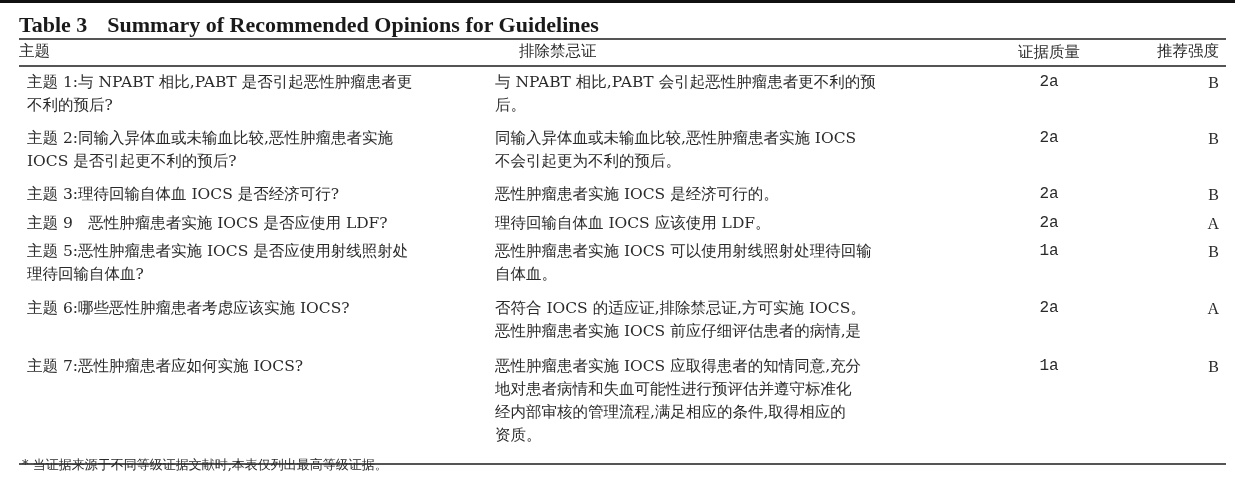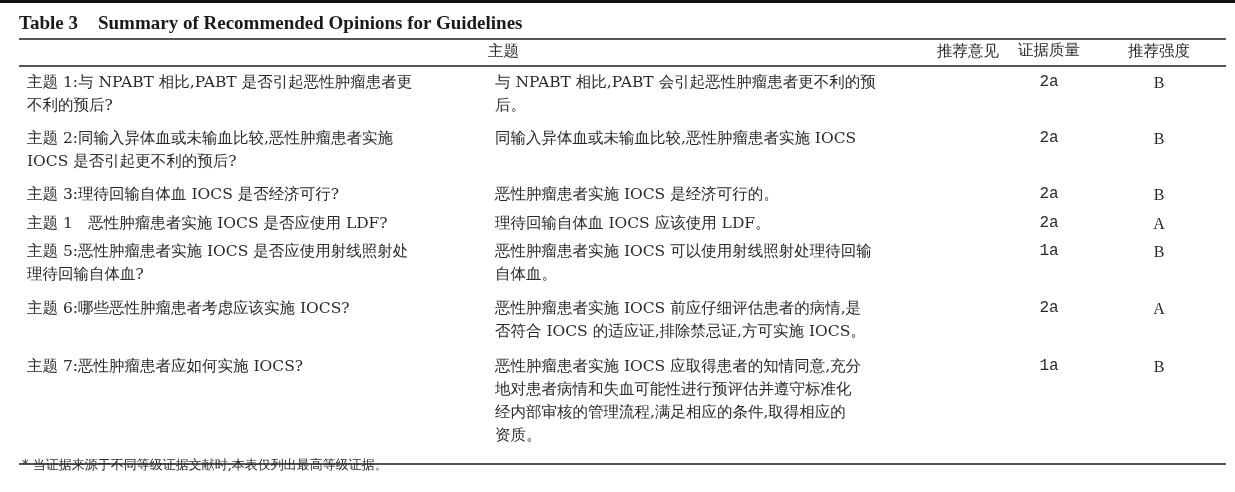--- a/index.html
+++ b/index.html
@@ -4,55 +4,55 @@
 <style>
   html, body { margin: 0; padding: 0; background: #ffffff; }
   body {
     width: 1235px; height: 492px; position: relative; overflow: hidden;
     font-family: "DejaVu Serif", "Liberation Serif", serif;
     color: #2a2a2a;
   }
   .top-rule { position: absolute; left: 0; top: 0; width: 1235px; height: 3px; background: #111; }
   .table-title {
     position: absolute; left: 19px; top: 12px;
-    font-family: "Liberation Serif", serif; font-weight: bold; font-size: 19px; color: #1a1a1a;
+    font-family: "Liberation Serif", serif; font-weight: bold; font-size: 22px; color: #1a1a1a;
     white-space: nowrap;
   }
   .table-title .num { margin-right: 20px; }
   .rule { position: absolute; left: 19px; width: 1207px; background: #555; }
   .rule.thick { height: 2px; }
   .rule.thin { height: 1.5px; }
   .header-row, .data-row { position: absolute; left: 19px; width: 1207px; }
   .cell { position: absolute; font-size: 15.5px; line-height: 23px; }
-  .hdr { text-align: right; top: 0; }
+  .hdr { text-align: left; top: 0; }
   .c-topic { left: 8px; width: 478px; }
   .c-rec { left: 476px; width: 480px; }
   .c-q { left: 985px; width: 90px; text-align: center; font-family: Liberation Mono, monospace; font-size: 16px; }
-  .c-s { left: 1080px; width: 120px; text-align: center; font-family: "Liberation Serif", serif; font-size: 16px; }
+  .c-s { left: 1080px; width: 120px; text-align: right; font-family: "Liberation Serif", serif; font-size: 16px; }
   .hdr.c-topic { left: 0; width: 500px; }
   .hdr.c-rec { left: 500px; width: 480px; }
   .footnote {
     position: absolute; left: 22px; top: 456px; font-size: 13px; white-space: nowrap;
   }
 </style>
 </head>
 <body>
 
 <div class="top-rule"></div>
 
 <div class="table-title">
   <span class="num">Table 3</span><span>Summary of Recommended Opinions for Guidelines</span>
 </div>
 
 <div class="rule thick" style="top:38px"></div>
 
 <div class="header-row" style="top:40px; height:24px;">
   <div class="cell hdr c-topic">主题</div>
-  <div class="cell hdr c-rec">推荐意见</div>
-  <div class="cell hdr c-q" style="font-family:Liberation Mono, monospace;font-size:15.5px">证据质量</div>
+  <div class="cell hdr c-rec">排除禁忌证</div>
+  <div class="cell hdr c-q" style="font-family:Liberation Serif, serif;font-size:15.5px">证据质量</div>
   <div class="cell hdr c-s" style="font-family:'DejaVu Serif',serif;font-size:15.5px">推荐强度</div>
 </div>
 
 <div class="rule thin" style="top:65px"></div>
 
 <div class="data-row" style="top:71px">
   <div class="cell c-topic">
     <div>主题 1:与 NPABT 相比,PABT 是否引起恶性肿瘤患者更</div>
     <div>不利的预后?</div>
   </div>
@@ -64,34 +64,35 @@
   <div class="cell c-s">B</div>
 </div>
 
 <div class="data-row" style="top:127px">
   <div class="cell c-topic">
     <div>主题 2:同输入异体血或未输血比较,恶性肿瘤患者实施</div>
     <div>IOCS 是否引起更不利的预后?</div>
   </div>
   <div class="cell c-rec">
     <div>同输入异体血或未输血比较,恶性肿瘤患者实施 IOCS</div>
+    <div>不会引起更为不利的预后。</div>
   </div>
   <div class="cell c-q">2a</div>
   <div class="cell c-s">B</div>
 </div>
 
 <div class="data-row" style="top:183px">
   <div class="cell c-topic">主题 3:理待回输自体血 IOCS 是否经济可行?</div>
   <div class="cell c-rec">恶性肿瘤患者实施 IOCS 是经济可行的。</div>
   <div class="cell c-q">2a</div>
   <div class="cell c-s">B</div>
 </div>
 
 <div class="data-row" style="top:212px">
-  <div class="cell c-topic">主题 1　恶性肿瘤患者实施 IOCS 是否应使用 LDF?</div>
+  <div class="cell c-topic">主题 9　恶性肿瘤患者实施 IOCS 是否应使用 LDF?</div>
   <div class="cell c-rec">理待回输自体血 IOCS 应该使用 LDF。</div>
   <div class="cell c-q">2a</div>
   <div class="cell c-s">A</div>
 </div>
 
 <div class="data-row" style="top:240px">
   <div class="cell c-topic">
     <div>主题 5:恶性肿瘤患者实施 IOCS 是否应使用射线照射处</div>
     <div>理待回输自体血?</div>
   </div>
@@ -99,22 +100,22 @@
     <div>恶性肿瘤患者实施 IOCS 可以使用射线照射处理待回输</div>
     <div>自体血。</div>
   </div>
   <div class="cell c-q">1a</div>
   <div class="cell c-s">B</div>
 </div>
 
 <div class="data-row" style="top:297px">
   <div class="cell c-topic">主题 6:哪些恶性肿瘤患者考虑应该实施 IOCS?</div>
   <div class="cell c-rec">
+    <div>否符合 IOCS 的适应证,排除禁忌证,方可实施 IOCS。</div>
     <div>恶性肿瘤患者实施 IOCS 前应仔细评估患者的病情,是</div>
-    <div>否符合 IOCS 的适应证,排除禁忌证,方可实施 IOCS。</div>
   </div>
   <div class="cell c-q">2a</div>
   <div class="cell c-s">A</div>
 </div>
 
 <div class="data-row" style="top:355px">
   <div class="cell c-topic">主题 7:恶性肿瘤患者应如何实施 IOCS?</div>
   <div class="cell c-rec">
     <div>恶性肿瘤患者实施 IOCS 应取得患者的知情同意,充分</div>
     <div>地对患者病情和失血可能性进行预评估并遵守标准化</div>

